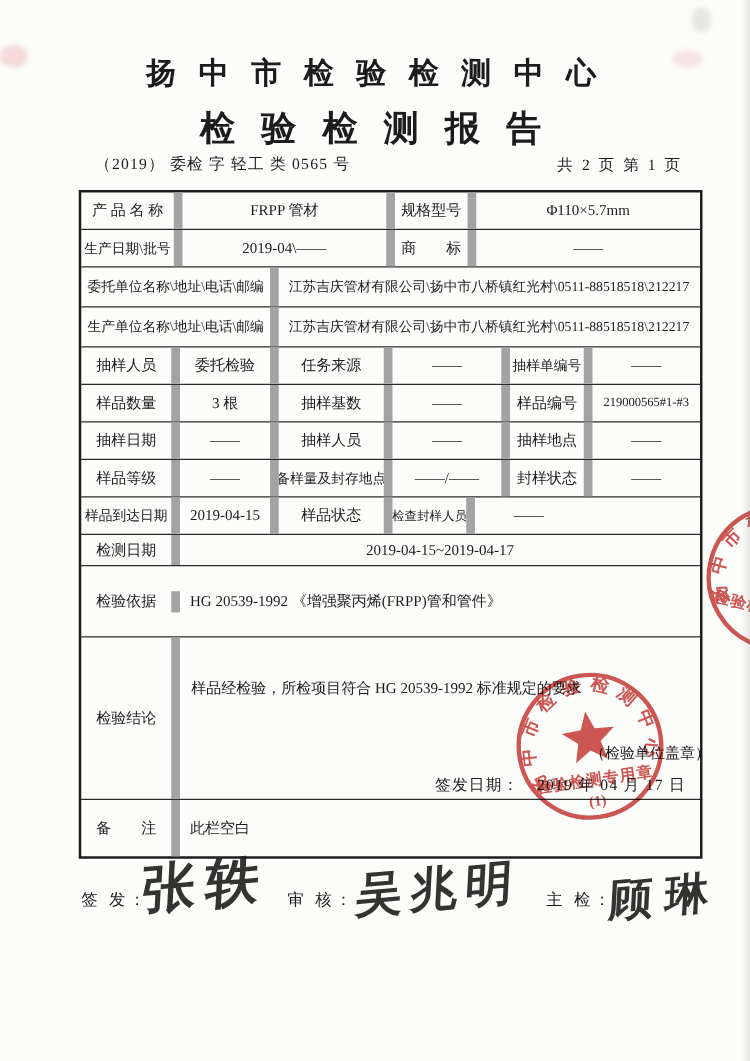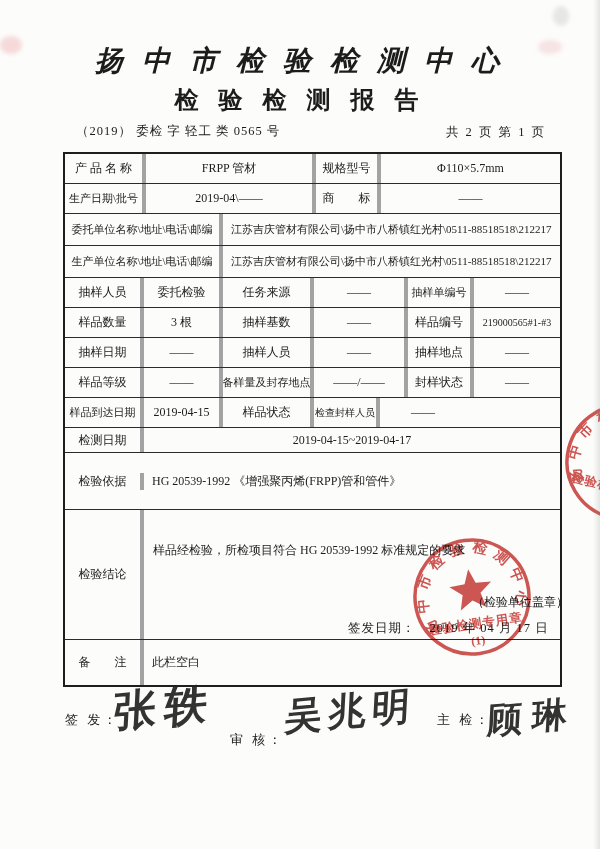--- a/index.html
+++ b/index.html
@@ -1,30 +1,30 @@
 <!DOCTYPE html>
 <html><head>
 <meta charset="utf-8">
 <style>
   html,body{margin:0;padding:0;background:#ffffff;}
   .page{position:relative;width:600px;height:849px;background:#fcfcfb;overflow:hidden;
         font-family:"Liberation Serif","DejaVu Serif",serif;color:#1c1c1c;}
   
   .org-name{position:absolute;top:42px;left:0;width:100%;text-align:center;
-            font-size:28px;font-weight:bold;letter-spacing:6px;white-space:nowrap;font-style:italic;}
+            font-size:24px;font-weight:bold;letter-spacing:6px;white-space:nowrap;}
   .doc-title{position:absolute;top:84px;left:0;width:100%;text-align:center;
-             font-size:24px;font-weight:bold;letter-spacing:7px;white-space:nowrap;}
+             font-size:28px;font-weight:bold;letter-spacing:7px;white-space:nowrap;}
   .report-no{position:absolute;top:123px;left:76px;font-size:12.5px;letter-spacing:1px;}
   .page-info{position:absolute;top:124px;right:54px;font-size:12.5px;letter-spacing:2px;}
   
   .tbl{position:absolute;left:63px;top:152px;width:499px;border:2px solid #1e1e1e;
        box-sizing:border-box;background:transparent;}
   .tr{display:flex;border-bottom:1px solid #2b2b2b;box-sizing:border-box;}
   .tr:last-child{border-bottom:none;justify-content:space-between;}
-  .c{display:flex;align-items:center;justify-content:center;border-right:4px solid #a3a3a3;
+  .c{display:flex;align-items:center;justify-content:center;border-right:7px solid #a3a3a3;
      box-sizing:border-box;font-size:12px;text-align:center;white-space:nowrap;overflow:hidden;}
   .c:last-child{border-right:none;}
   .left{justify-content:flex-start;text-align:left;padding-left:8px;}
   .h30{height:30px;} .h32{height:32px;} .h25{height:25px;} .h57{height:57px;align-items:center;} .h130{height:130px;} .h45{height:45px;}
   .ca1{width:81px;} .ca2{width:170px;} .ca3{width:65px;} .ca4{width:179px;}
   .cb1{width:158px;font-size:11px;} .cb2{width:337px;font-size:11px;}
   .cc1{width:79px;} .cc2{width:79px;} .cc3{width:91px;} .cc4{width:94px;} .cc5{width:66px;} .cc6{width:86px;}
   .cd1{width:79px;} .cd2{width:416px;}
   .fs11{font-size:11px;} .fs10{font-size:10px;}
   .concl-cell{position:relative;display:block;}
@@ -155,21 +155,21 @@
     </div>
 
     <div class="tr h45">
       <div class="c cd1">备　　注</div>
       <div class="c cd2 left">此栏空白</div>
     </div>
   </div>
 
   <div class="sig-label" style="left:65px;top:711px;">签 发：</div>
   <div class="sig-name sig-1">张轶</div>
-  <div class="sig-label" style="left:230px;top:711px;margin-top:20px;">审 核：</div>
+  <div class="sig-label" style="left:230px;top:711px;">审 核：</div>
   <div class="sig-name sig-2">吴兆明</div>
   <div class="sig-label" style="left:437px;top:711px;">主 检：</div>
   <div class="sig-name sig-3">顾琳</div>
 
   <svg class="stamp stamp-main" width="130" height="130" viewBox="-65 -65 130 130">
     <circle r="57" fill="none" stroke="#c93f3a" stroke-width="3.5"></circle>
     <polygon points="0,-21 5.3,-7.3 20,-6.5 8.6,2.8 12.3,17 0,9 -12.3,17 -8.6,2.8 -20,-6.5 -5.3,-7.3" transform="translate(0,-6) scale(1.05)" fill="#c93f3a"></polygon>
     <path id="arcMain" d="M -45 0 A 45 45 0 1 1 45 0 A 45 45 0 1 1 -45 0" fill="none"></path>
     <g transform="rotate(-42)">
       <text font-size="14.5" letter-spacing="7" fill="#c93f3a" font-weight="bold" font-family="Liberation Serif, serif">

